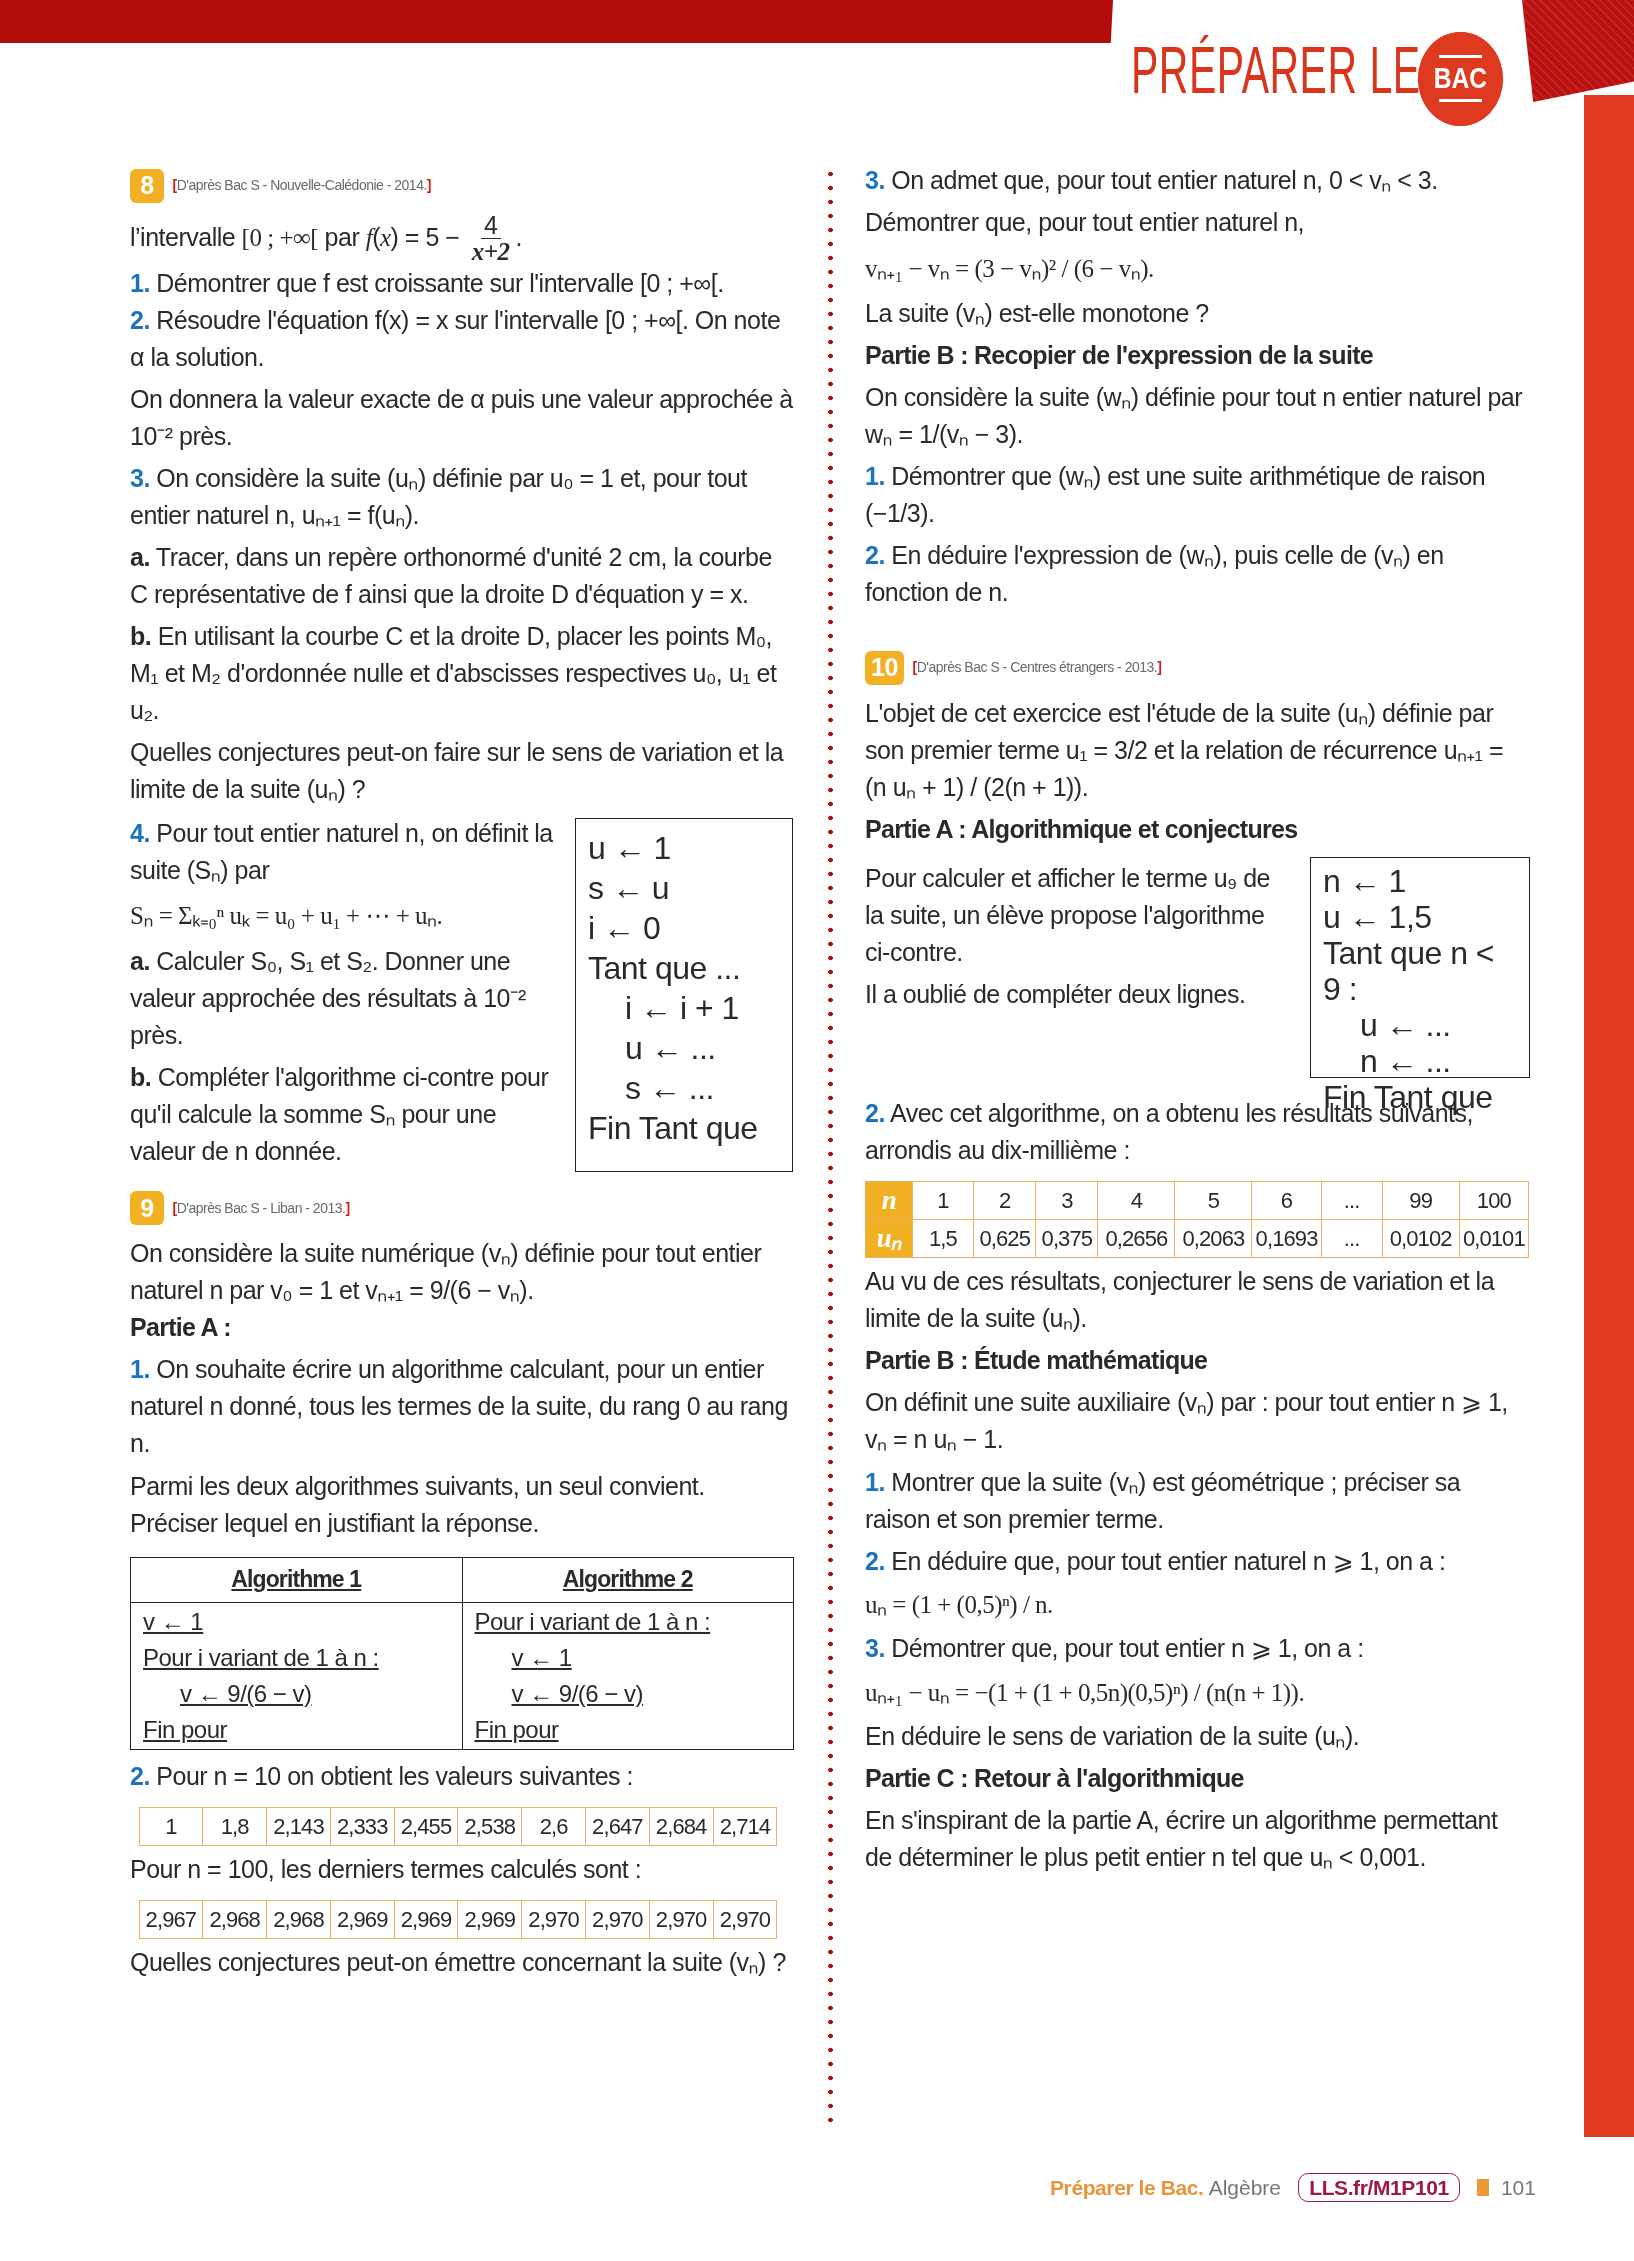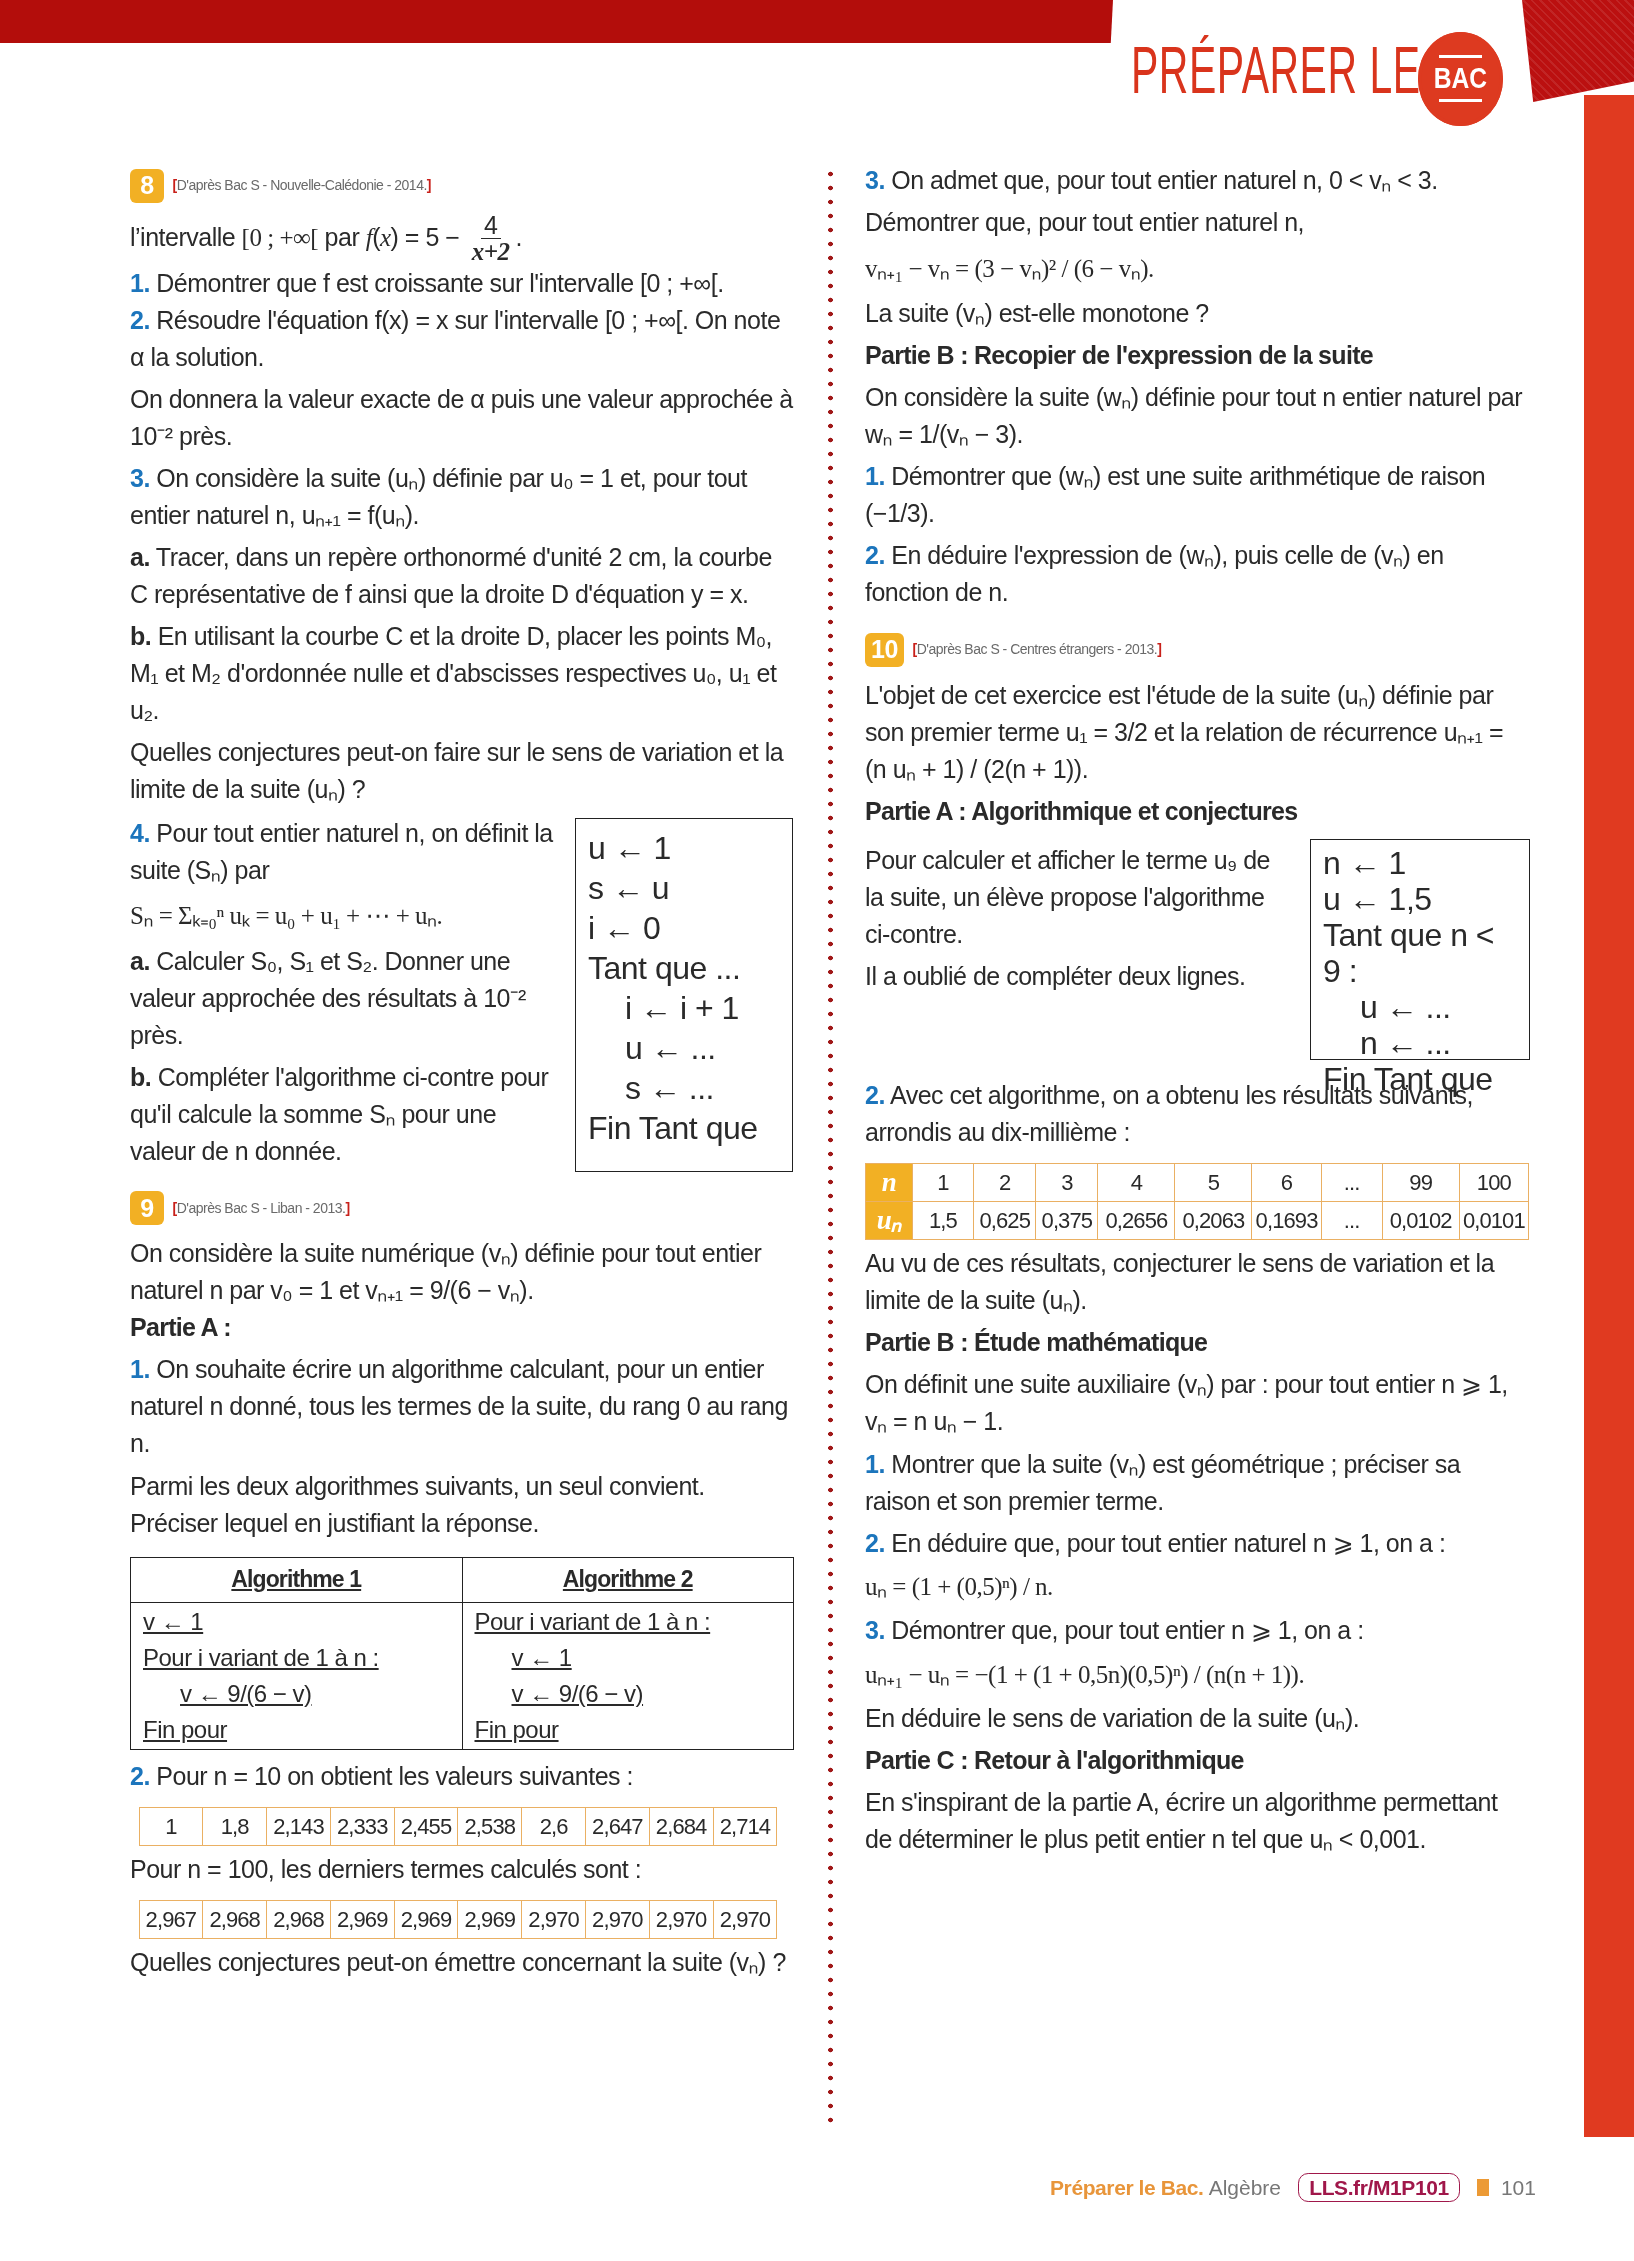--- a/index.html
+++ b/index.html
@@ -201,21 +201,21 @@
     <p><span class="blue">3.</span> <span>On admet que, pour tout entier naturel n, 0 &lt; vₙ &lt; 3.</span></p>
     <p class="gap">Démontrer que, pour tout entier naturel n,</p>
     <p class="mr" style="margin:8.5px 0">vₙ₊₁ − vₙ = (3 − vₙ)² / (6 − vₙ).</p>
     <p>La suite (vₙ) est-elle monotone ?</p>
     <p class="heading gap">Partie B : Recopier de l'expression de la suite</p>
     <p class="gap">On considère la suite (wₙ) définie pour tout n entier naturel par wₙ = 1/(vₙ − 3).</p>
     <p class="gap"><span class="blue">1.</span> <span>Démontrer que (wₙ) est une suite arithmétique de raison (−1/3).</span></p>
     <p class="gap"><span class="blue">2.</span> <span>En déduire l'expression de (wₙ), puis celle de (vₙ) en fonction de n.</span></p>
   </section>
 
-  <section style="margin-top:20px;">
+  <section style="margin-top:38px;">
     <div class="ex-head">
       <span class="ex-num wide">10</span>
       <span class="ex-src"><span class="br">[</span><span>D'après Bac S - Centres étrangers - 2013.</span><span class="br">]</span></span>
     </div>
     <p>L'objet de cet exercice est l'étude de la suite (uₙ) définie par son premier terme u₁ = 3/2 et la relation de récurrence uₙ₊₁ = (n uₙ + 1) / (2(n + 1)).</p>
     <p class="heading gap">Partie A : Algorithmique et conjectures</p>
 
     <div style="position:relative; height:230px; margin-top:12px;">
       <div style="width:409px;">
         <p>Pour calculer et afficher le terme u₉ de la suite, un élève propose l'algorithme ci-contre.</p>

